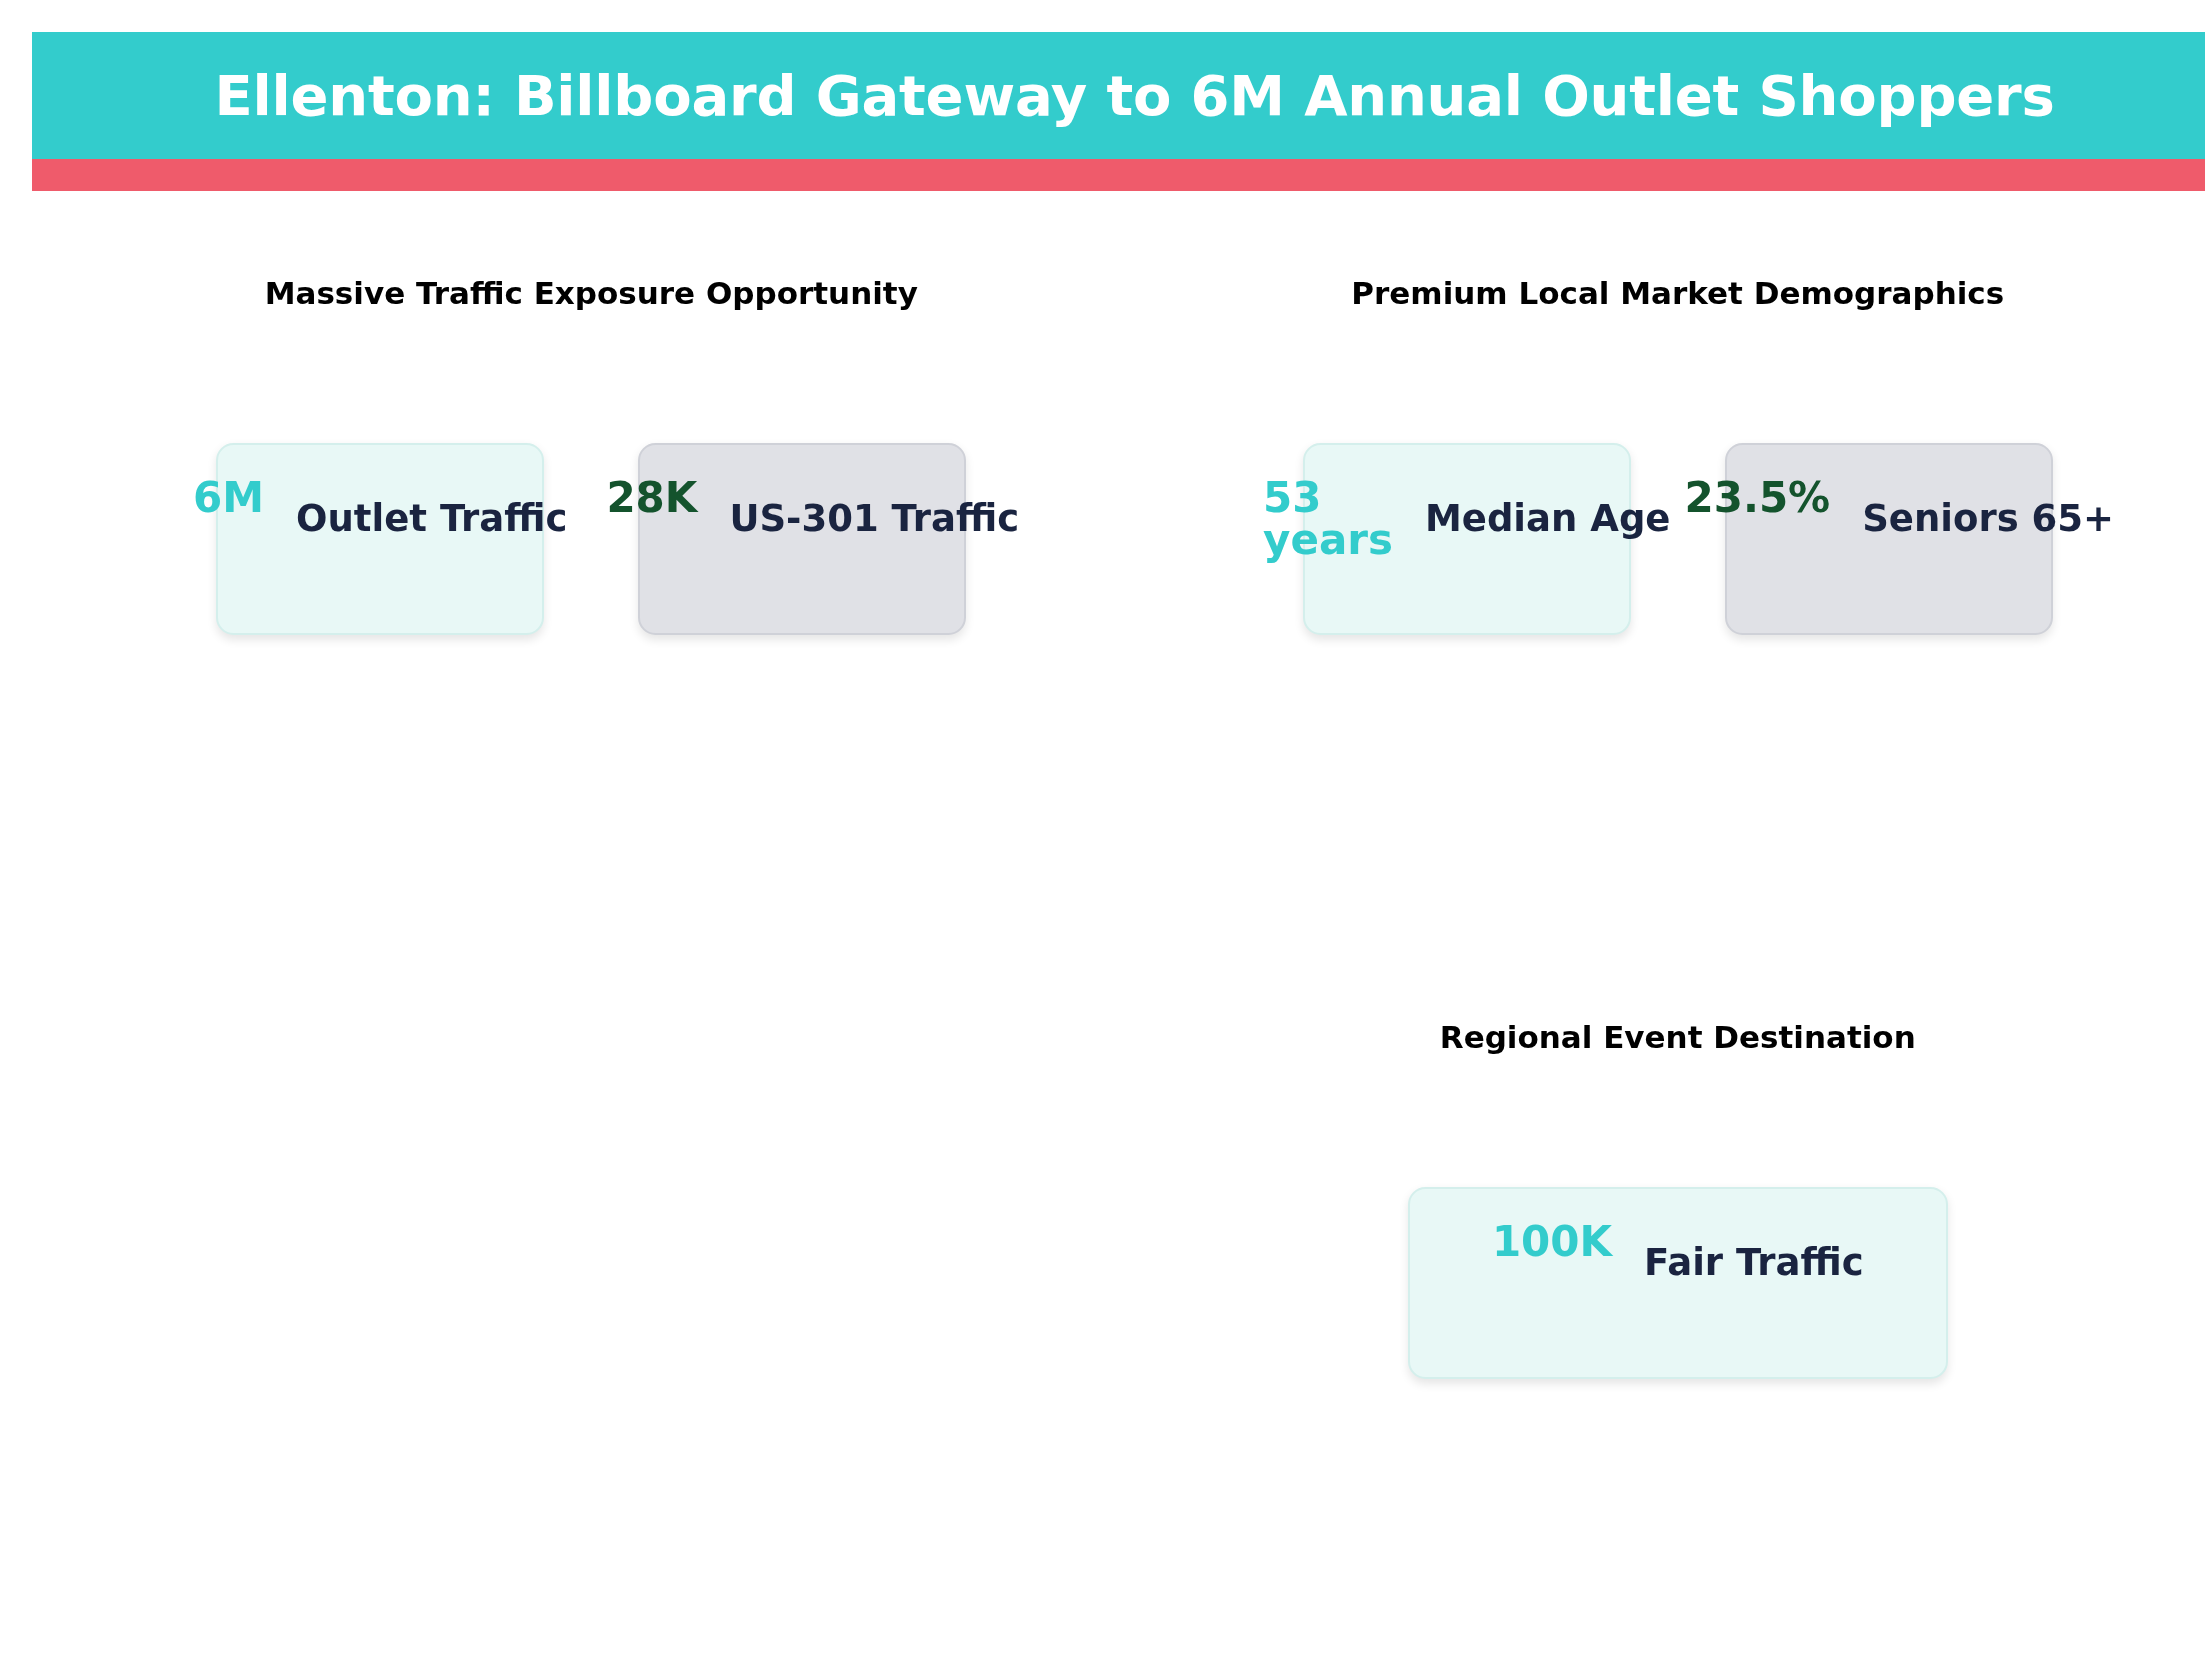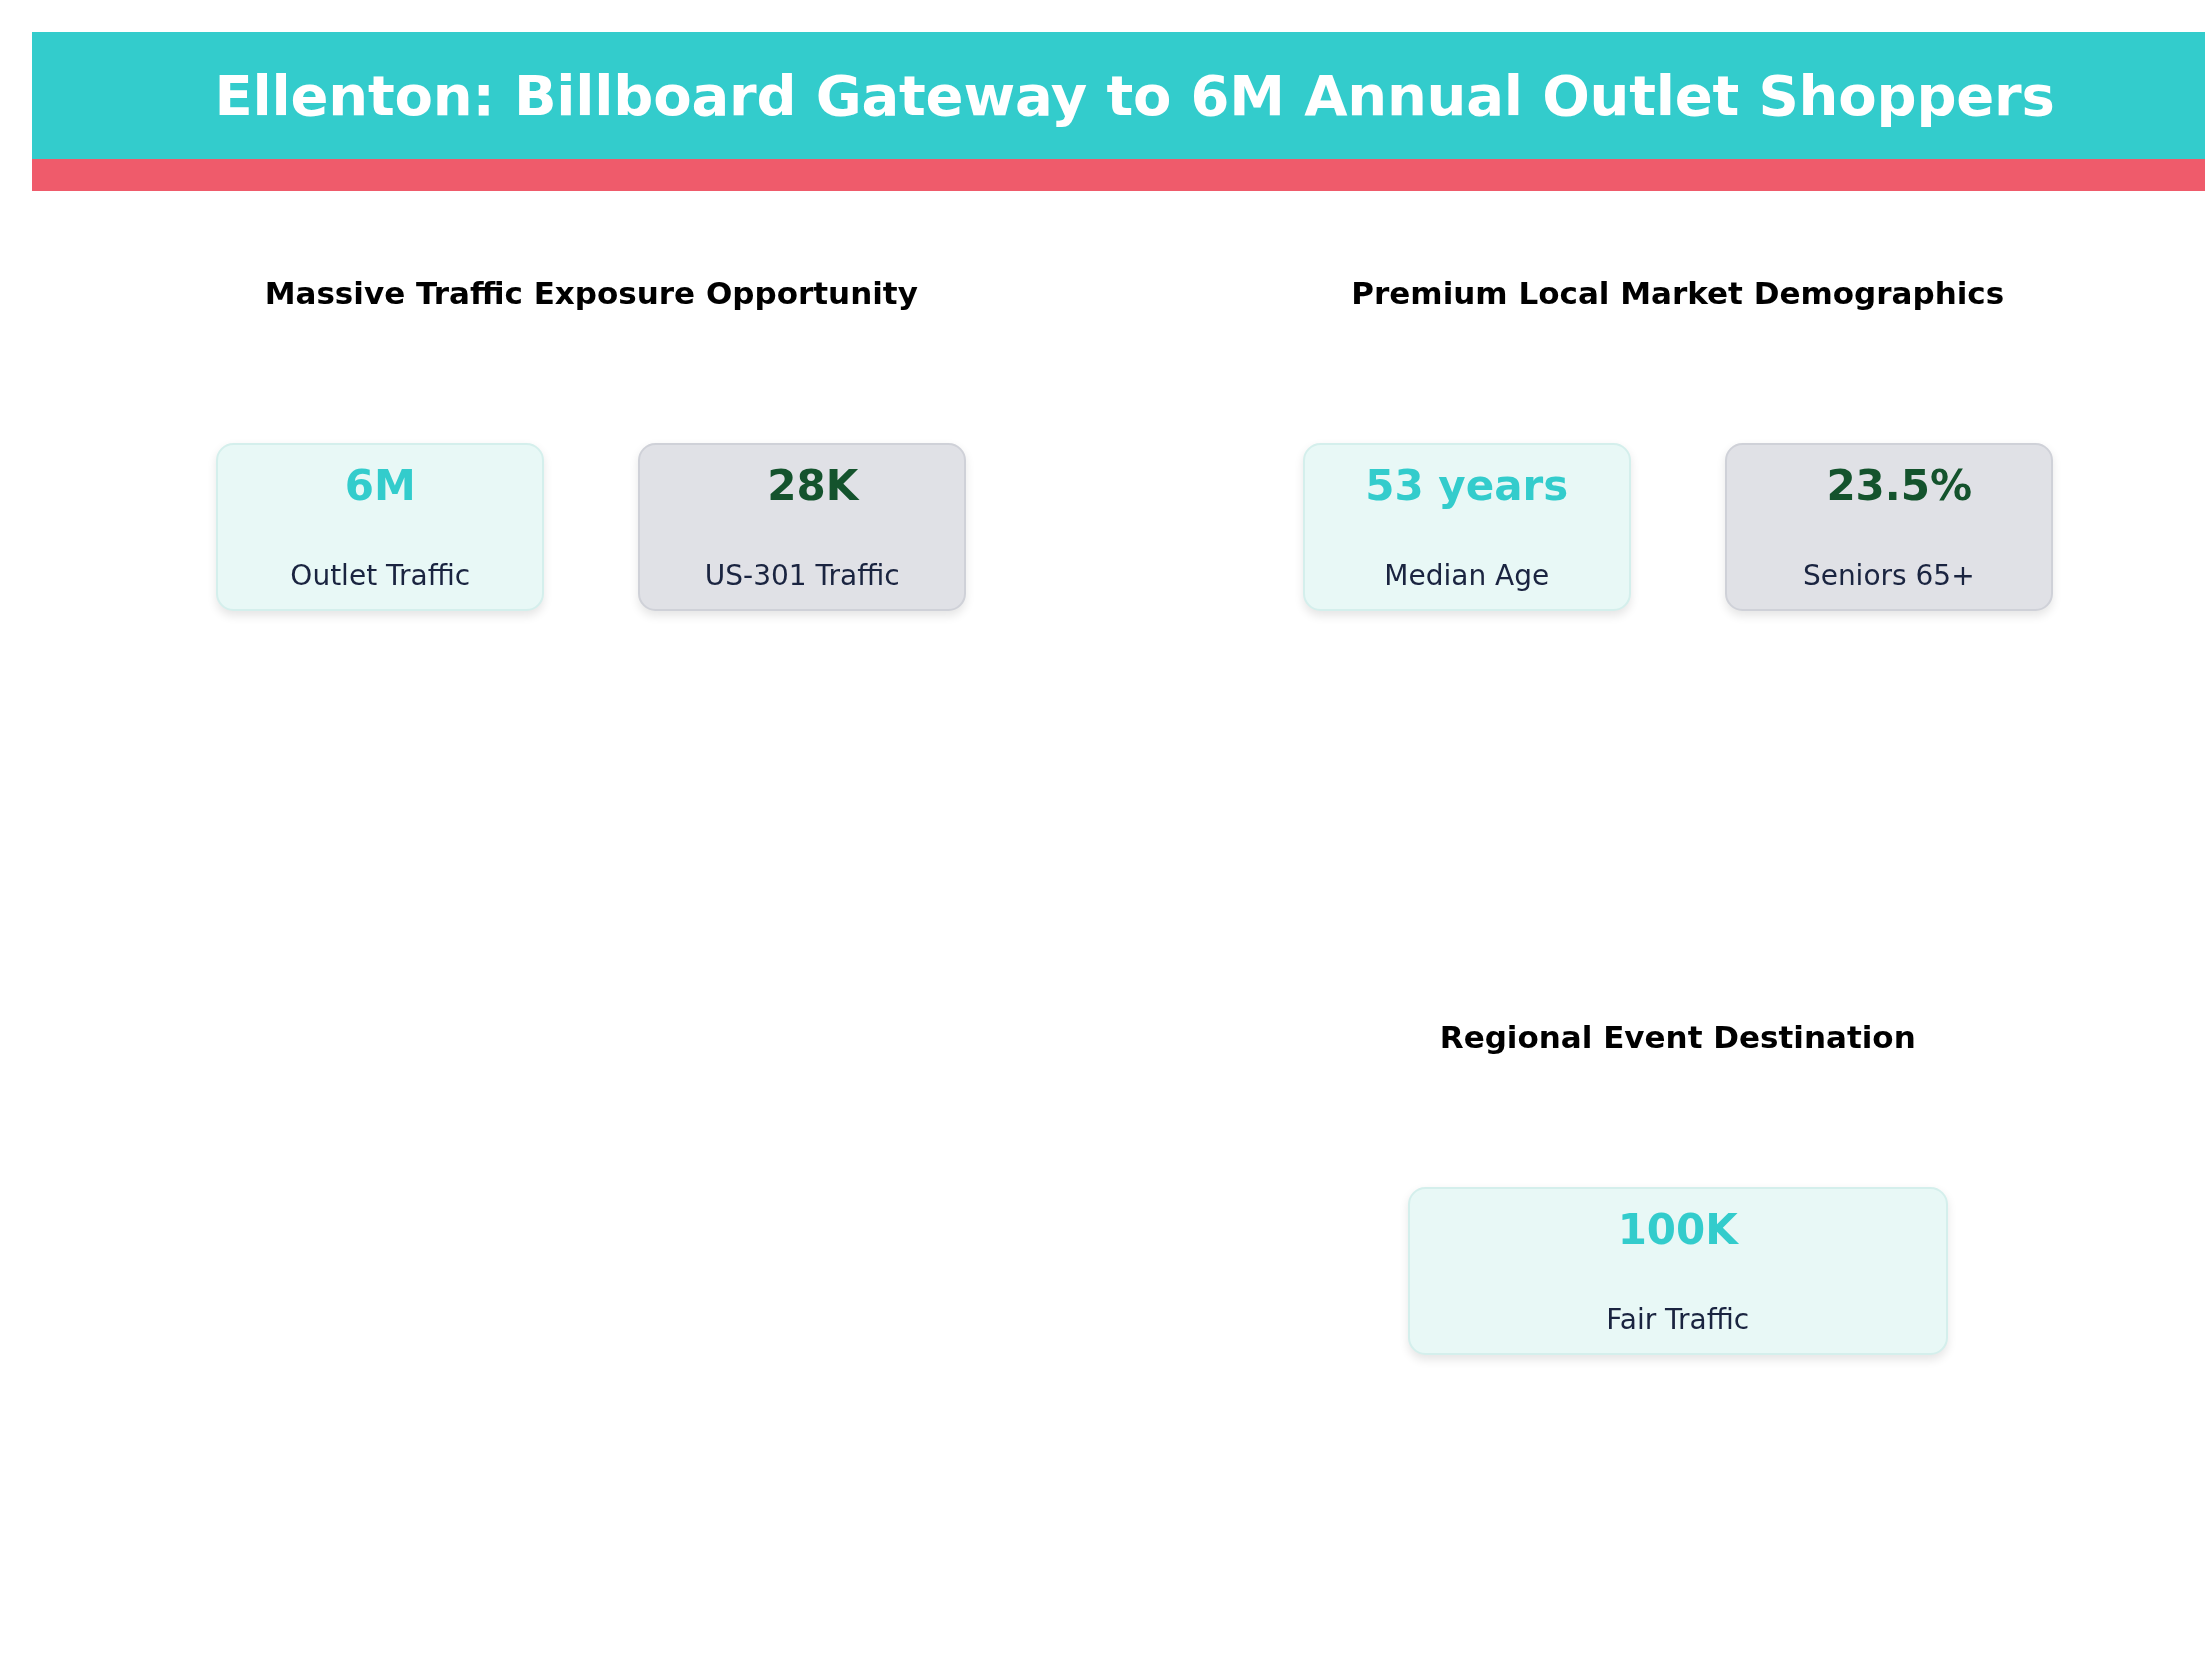--- a/index.html
+++ b/index.html
@@ -68,25 +68,23 @@
     flex-direction:row;
     justify-content:center;
     align-items:center;
     gap:94px;
     margin-top:102px;
   }
 
   
   .stat-card {
     width:328px;
-    height:168px;
+    height:192px;
     border-radius:17.5px;
     display:flex;
-    flex-direction:column;
-    align-items:center;
     justify-content:center;
     box-shadow:0 4.1px 10px rgba(0,0,0,0.10);
   }
   .stat-card.wide { width:540px; }
 
   .stat-card.accent {
     background:#e8f8f6;
     border:2.3px solid #d4efec;
   }
   .stat-card.neutral {
@@ -96,22 +94,22 @@
 
   .stat-value {
     font-size:42px;
     font-weight:bold;
     line-height:1;
   }
   .stat-card.accent  .stat-value { color:#33cccc; }
   .stat-card.neutral .stat-value { color:#14532d;margin-left:21px; }
 
   .stat-label {
-    font-size:28px;
-    font-weight:normal;
+    font-size:37px;
+    font-weight:bold;
     color:#1a2440;
     line-height:1;
     margin-top:23px;
     white-space:nowrap;
   }
 </style>
 </head>
 <body>
 
 <div id="header-bar">

